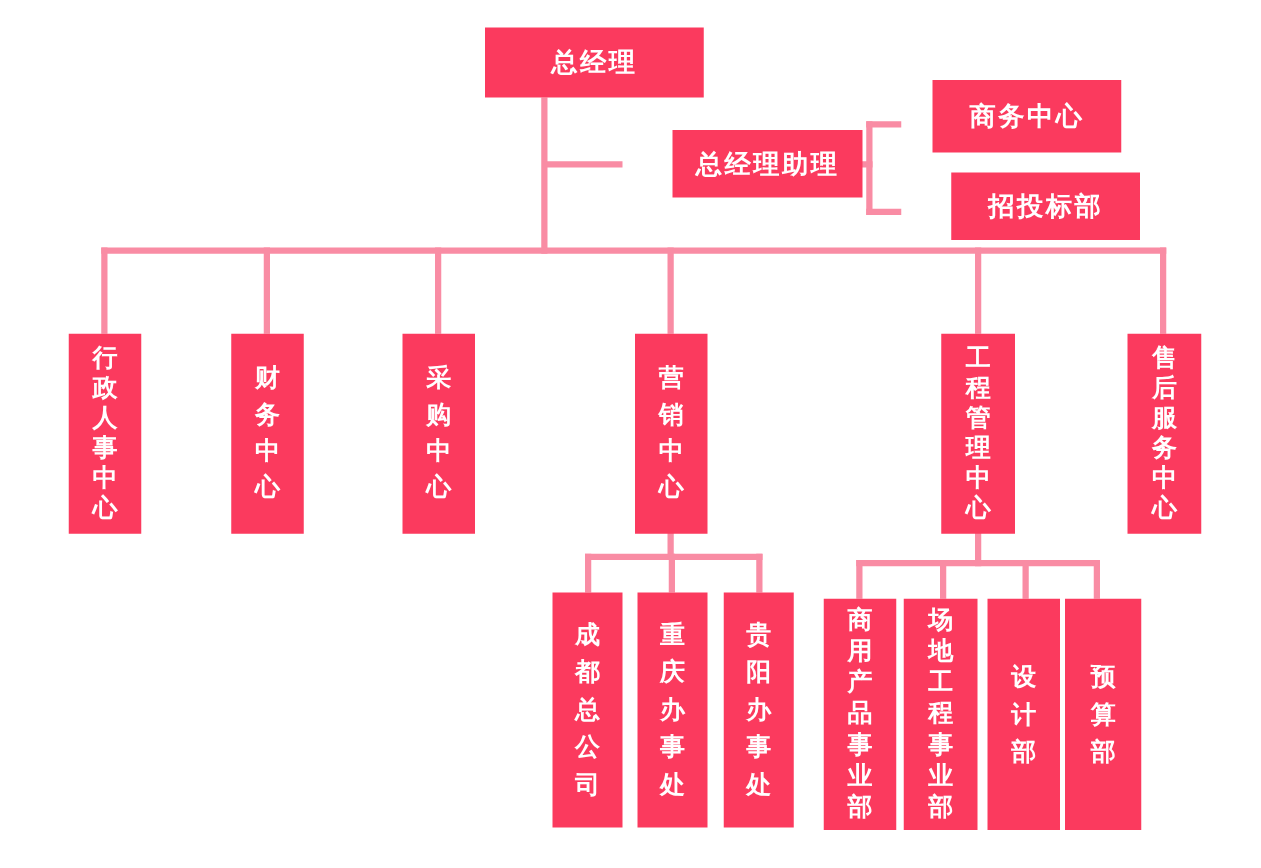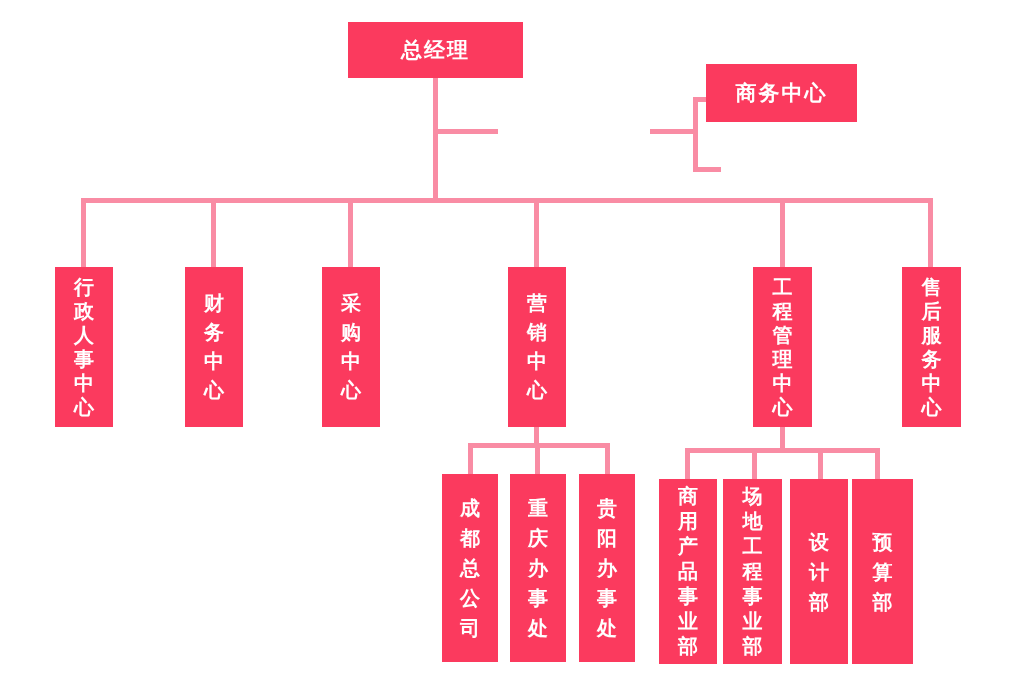--- a/index.html
+++ b/index.html
@@ -14,21 +14,21 @@
   .node {
     position: absolute;
     background: var(--box-fill, #FB3A5E);
     color: var(--text-color, #ffffff);
     font-weight: bold;
     display: flex;
     align-items: center;
     justify-content: center;
     box-sizing: border-box;
   }
-  .node.h { font-size: 21px; letter-spacing: 2px; }
+  .node.h { font-size: 21px; letter-spacing: 2px; margin-left: 40px; }
   .node.v { font-size: 20px; white-space: pre-line; text-align: center; letter-spacing: 0; }
   .lh24 { line-height: 24px; }
   .lh25 { line-height: 25px; }
   .lh29 { line-height: 29px; }
   .lh30 { line-height: 30px; }
   .line { position: absolute; background: var(--line-color, #F98CA4); }
 </style>
 </head>
 <body>
 
@@ -54,21 +54,23 @@
   <div class="line" style="left:605px;top:443px;width:5px;height:31px;"></div>
   <div class="line" style="left:780px;top:425px;width:5px;height:28px;"></div>
   <div class="line" style="left:685px;top:448px;width:195px;height:5px;"></div>
   <div class="line" style="left:685px;top:448px;width:5px;height:31px;"></div>
   <div class="line" style="left:752px;top:448px;width:5px;height:31px;"></div>
   <div class="line" style="left:818px;top:448px;width:5px;height:31px;"></div>
   <div class="line" style="left:875px;top:448px;width:5px;height:31px;"></div>
 
   <div class="node h" style="left:348px;top:22px;width:175px;height:56px;">总经理</div>
 
+  <div class="node h" style="left:498px;top:104px;width:152px;height:54px;">总经理助理</div>
   <div class="node h" style="left:706px;top:64px;width:151px;height:58px;">商务中心</div>
+  <div class="node h" style="left:721px;top:138px;width:151px;height:54px;">招投标部</div>
 
   <div class="node v lh24" style="left:55px;top:267px;width:58px;height:160px;">行
 政
 人
 事
 中
 心</div>
   <div class="node v lh29" style="left:185px;top:267px;width:58px;height:160px;">财
 务
 中

